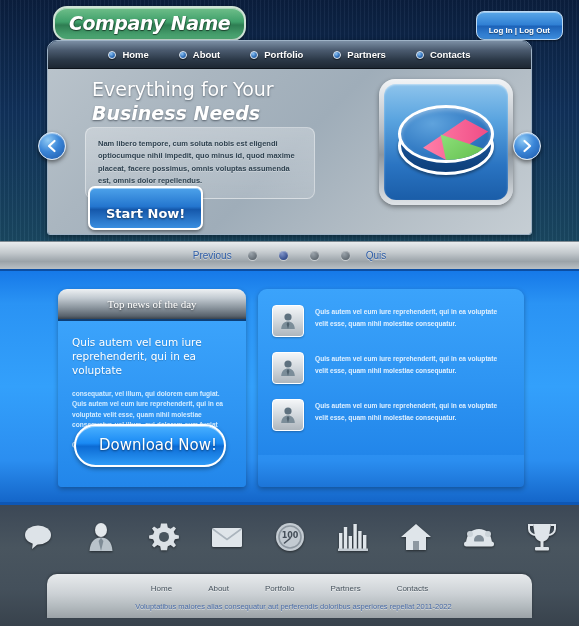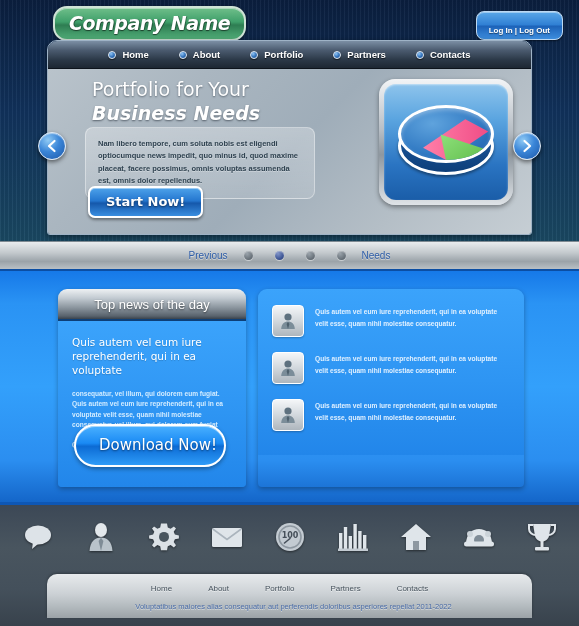--- a/index.html
+++ b/index.html
@@ -102,21 +102,21 @@
   .hero-body {
     position: absolute; left: 37px; top: 58px; width: 230px; padding: 10px 12px;
     border-radius: 8px;
     background: linear-gradient(to bottom, rgba(255,255,255,0.30), rgba(255,255,255,0.14));
     border: 1px solid rgba(255,255,255,0.38);
     color: #2f4250; font-size: 7.5px; line-height: 1.65; font-weight: bold;
     text-shadow: 0 1px 0 rgba(255,255,255,0.35);
   }
   .start-btn {
     position: absolute; left: 40px; top: 117px;
-    padding: 6px 16px 7px 16px; border-radius: 7px;
+    padding: 18px 16px 7px 16px; border-radius: 7px;
     background: linear-gradient(to bottom, #4da2ea 0%, #2476cf 46%, #1558ab 54%, #3a8ee0 100%);
     border: 2px solid #ffffff;
     box-shadow: 0 2px 3px rgba(0,0,0,0.4), inset 0 1px 0 rgba(255,255,255,0.45);
     color: #ffffff; font-size: 13px; font-weight: bold;
     text-shadow: 0 1px 2px rgba(0,0,0,0.5);
     cursor: pointer; white-space: nowrap;
     font-family: "DejaVu Sans", sans-serif;
   }
 
   
@@ -215,23 +215,23 @@
   }
   .panel-left { left: 58px; width: 188px; height: 198px; }
   .panel-right { left: 258px; width: 266px; height: 198px; }
   .panel-head {
     height: 32px; width: 100%;
     background: linear-gradient(to bottom, #eef1f3 0%, #c3cbd2 30%, #8b959e 62%, #59636d 90%, #39424c 100%);
     display: flex; align-items: center; justify-content: center;
     border-bottom: 2px solid #0d3f77;
   }
   .panel-title {
-    color: #ffffff; font-size: 13px;
+    color: #ffffff; font-size: 11px;
     text-shadow: 0 1px 2px rgba(0,0,0,0.55);
-    font-family: Liberation Sans, sans-serif;
+    font-family: Liberation Serif, serif;
     white-space: nowrap;
   }
   .panel-body {
     height: 166px; width: 100%;
     background: linear-gradient(to bottom, #3ba3fb 0%, #2e95f3 55%, #2286ea 100%);
     padding: 14px 14px 0 14px;
     position: relative;
   }
   .news-lead {
     color: #ffffff; font-size: 10.5px; line-height: 1.35; margin-bottom: 11px;
@@ -336,23 +336,23 @@
         <span class="nav-bullet"></span>
         <span class="nav-label">Partners</span>
       </div>
       <div class="nav-item">
         <span class="nav-bullet"></span>
         <span class="nav-label">Contacts</span>
       </div>
     </div>
 
     <div class="hero">
-      <div class="hero-title1">Portfolio for Your</div>
+      <div class="hero-title1">Everything for Your</div>
       <div class="hero-title2">Business Needs</div>
-      <div class="hero-body">Nam libero tempore, cum soluta nobis est eligendi optiocumque news impedit, quo minus id, quod maxime placeat, facere possimus, omnis voluptas assumenda est, omnis dolor repellendus.</div>
+      <div class="hero-body">Nam libero tempore, cum soluta nobis est eligendi optiocumque nihil impedit, quo minus id, quod maxime placeat, facere possimus, omnis voluptas assumenda est, omnis dolor repellendus.</div>
       <div class="start-btn">Start Now!</div>
 
       <div class="chart-tile">
         <div class="chart-inner">
           <div class="pie-wrap">
             <div class="pie-base"></div>
             <div class="pie-top">
               <div class="slice-pink"></div>
               <div class="slice-green"></div>
             </div>
@@ -374,21 +374,21 @@
   </div>
 
   <div class="pager-strip">
     <span class="pager-link">Previous</span>
     <span class="pager-dots">
       <span class="dot"></span>
       <span class="dot active"></span>
       <span class="dot"></span>
       <span class="dot"></span>
     </span>
-    <span class="pager-link">Needs</span>
+    <span class="pager-link">Quis</span>
   </div>
 </div>
 
 <div class="content">
 
   <div class="panel panel-left">
     <div class="panel-head">
       <span class="panel-title">Top news of the day</span>
     </div>
     <div class="panel-body">

